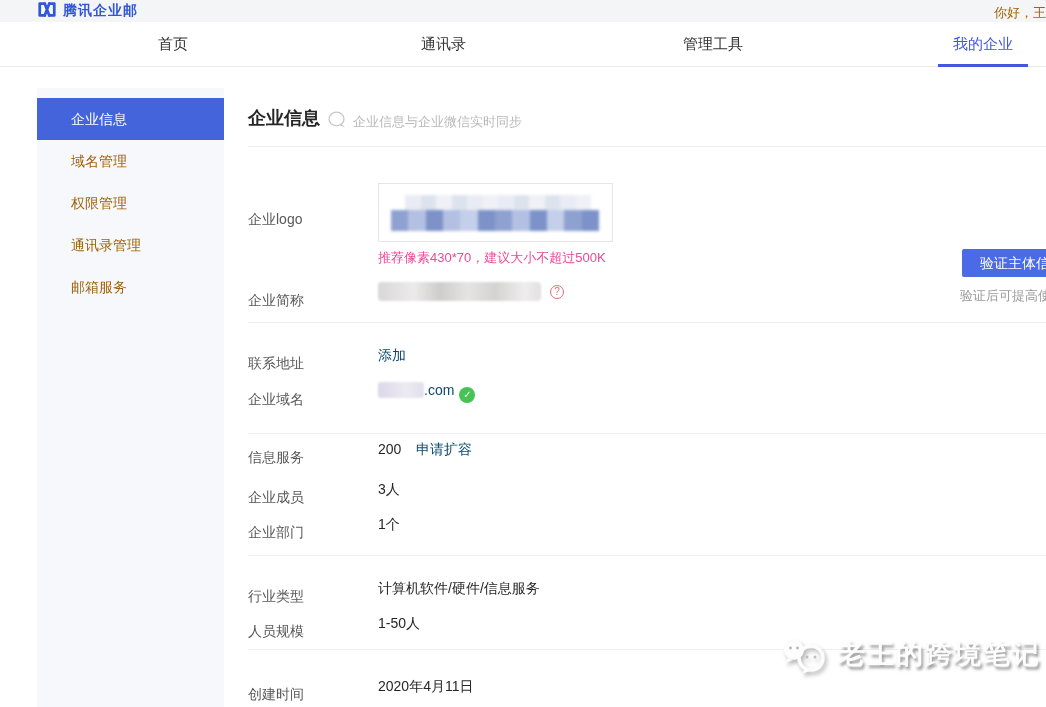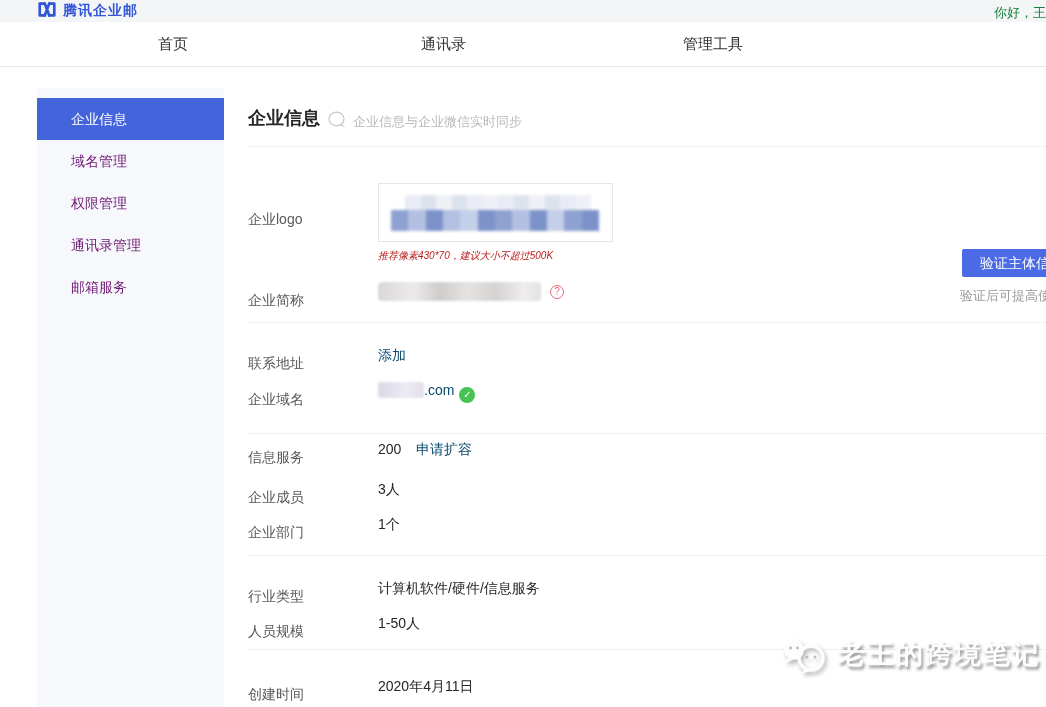--- a/index.html
+++ b/index.html
@@ -3,30 +3,30 @@
 <meta charset="utf-8">
 <style>
   * { margin:0; padding:0; box-sizing:border-box; }
   body { background:#fff; font-family:"Liberation Sans","DejaVu Sans",sans-serif; }
   .page { position:relative; width:1046px; height:707px; overflow:hidden; background:#fff;padding-left:45px; }
 
   
   .topbar { position:absolute; left:0; top:0; width:1046px; height:22px; background:#f4f5f7; }
   .brand { position:absolute; left:37px; top:0; height:22px; display:flex; align-items:center; gap:6px; cursor:pointer; }
   .brand-name { font-size:14px; font-weight:bold; color:#3157d8; letter-spacing:1px; }
-  .greeting { position:absolute; right:0px; top:4px; font-size:13px; color:#15803d; white-space:nowrap; }
+  .greeting { position:absolute; right:0px; top:4px; font-size:13px; color:#a16207; white-space:nowrap; }
 
   
   .navbar { position:absolute; left:0; top:22px; width:1046px; height:45px; background:#fff; border-bottom:1px solid #e9e9e9; }
   .nav-item { position:absolute; top:0; height:44px; line-height:44px; font-size:15px; color:#333; cursor:pointer; text-decoration:none; display:block; }
   .nav-item.active { color:#4257e0; width:90px; text-align:center; border-bottom:3px solid #4257e0; height:45px; }
 
   
   .sidebar { position:absolute; left:37px; top:88px; width:187px; height:619px; background:#f6f8fc; padding-top:10px; }
-  .side-item { height:42px; line-height:42px; padding-left:34px; font-size:14px; color:#701a75; cursor:pointer; }
+  .side-item { height:42px; line-height:42px; padding-left:34px; font-size:14px; color:#a16207; cursor:pointer; }
   .side-item.active { background:#4464dc; color:#fff; }
 
   
   .page-title { position:absolute; left:248px; top:106px; font-size:18px; font-weight:600; color:#262626; }
   .sync-icon { position:absolute; left:327px; top:111px; }
   .sync-tip { position:absolute; left:353px; top:113px; font-size:13px; color:#b9b9b9; }
   .divider { position:absolute; left:248px; right:0; height:1px; background:#efefef; }
 
   .flabel { position:absolute; left:248px; font-size:14px; color:#595959;margin-top:8px; }
   .fvalue { position:absolute; left:378px; font-size:14px; color:#262626; }
@@ -39,21 +39,21 @@
   .mrow-top { height:15px; margin-left:14px; width:186px; }
   .mrow-bot { height:21px; }
   .mrow i { flex:1; display:block; }
   .mrow-top i:nth-child(odd)  { background:#e9ecf4; }
   .mrow-top i:nth-child(even) { background:#dde3ee; }
   .mrow-top i:nth-child(3n)   { background:#f0f1f6; }
   .mrow-bot i:nth-child(odd)  { background:#8ea1d0; }
   .mrow-bot i:nth-child(even) { background:#b3c0e2; }
   .mrow-bot i:nth-child(3n)   { background:#7c92c8; }
   .mrow-bot i:nth-child(5n)   { background:#c4cfe9; }
-  .logo-hint { position:absolute; left:378px; top:249px; font-size:10px; color:#b91c1c;font-style:italic; }
+  .logo-hint { position:absolute; left:378px; top:249px; font-size:13px; color:#ec4899; }
 
   
   .blur-strip { position:absolute; left:378px; top:282px; width:163px; height:19px; border-radius:4px;
     background:linear-gradient(90deg,#d9d7d7,#eceaea 22%,#cfcccc 38%,#e6e3e3 55%,#d5d2d2 72%,#efeded 90%,#e2e0e0);
     filter:blur(1px); }
   .qmark { position:absolute; left:550px; top:285px; width:14px; height:14px; border:1px solid #e5697a; border-radius:50%;
     color:#e5697a; font-size:10px; line-height:12px; text-align:center; cursor:pointer; }
   .domain-blur { display:inline-block; vertical-align:-3px; width:46px; height:16px; border-radius:3px;
     background:linear-gradient(90deg,#dcd8e8,#eceaf2 60%,#e2dfec); filter:blur(1px); }
   .check-badge { display:inline-block; vertical-align:-3px; margin-left:5px; width:16px; height:16px; border-radius:50%;
@@ -87,20 +87,21 @@
       </span>
       <span class="brand-name">腾讯企业邮</span>
     </div>
     <div class="greeting">你好，王</div>
   </div>
 
   <div class="navbar">
     <a class="nav-item" style="left:158px">首页</a>
     <a class="nav-item" style="left:421px">通讯录</a>
     <a class="nav-item" style="left:683px">管理工具</a>
+    <a class="nav-item active" style="left:938px">我的企业</a>
   </div>
 
   <div class="sidebar">
     <div class="side-item active">企业信息</div>
     <div class="side-item">域名管理</div>
     <div class="side-item">权限管理</div>
     <div class="side-item">通讯录管理</div>
     <div class="side-item">邮箱服务</div>
   </div>
 

